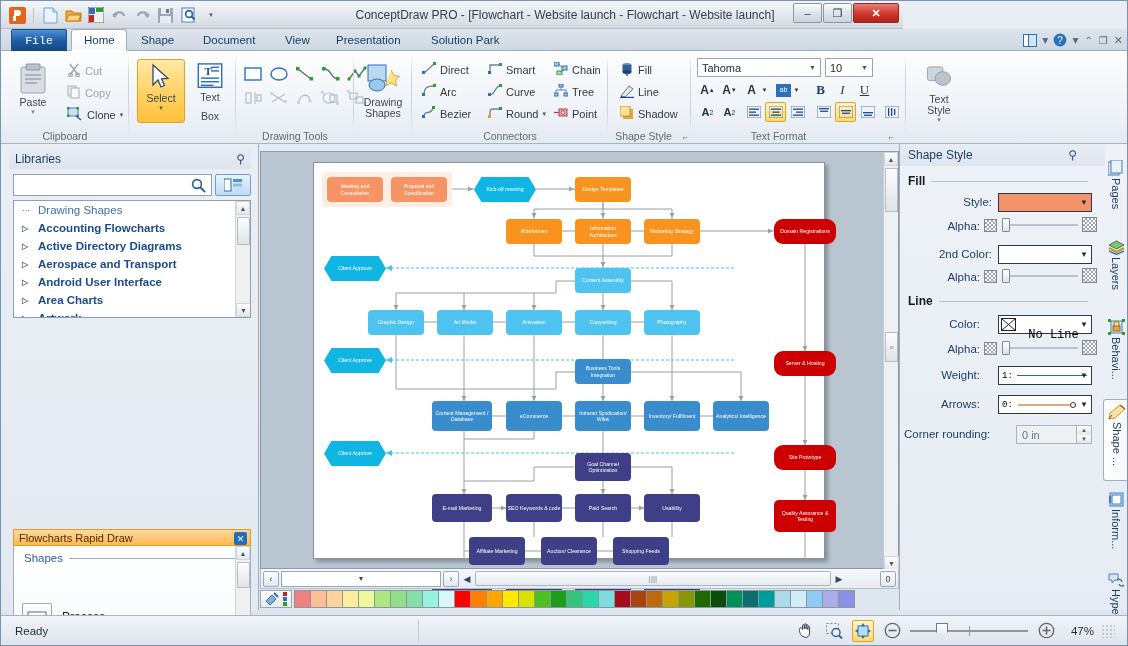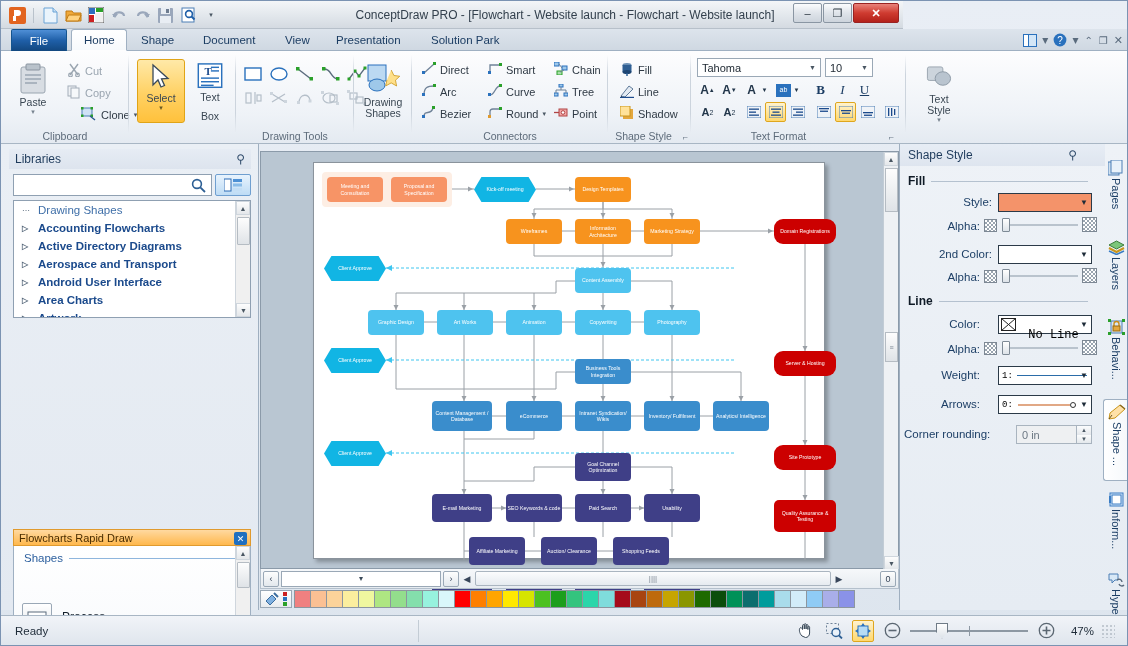--- a/index.html
+++ b/index.html
@@ -53,21 +53,21 @@
     background:linear-gradient(#dde4ec,#cfd8e2);
     border-bottom:1px solid #9fb0c2;
   }
   .tab {
     position:absolute; top:0; height:22px; padding:0 12px;
     display:flex; align-items:center; font-size:11.5px; color:#1c3d63; cursor:pointer;
   }
   .tab.file {
     left:10px; width:56px; justify-content:center; padding:0;
     background:linear-gradient(#4f8fd6,#1f5fa8 50%,#12477f);
-    color:#fff; border-radius:2px 2px 0 0; border:1px solid #14548f; border-bottom:none;
+    color:#fff; border-radius:2px 2px 0 0; border:1px solid #14548f; border-bottom:none;font-family:Liberation Mono, monospace;
   }
   .tab.active {
     background:linear-gradient(#ffffff,#f6f9fc);
     border:1px solid #9fb0c2; border-bottom:1px solid #fdfdfe;
     border-radius:3px 3px 0 0; color:#1c3d63;
   }
   .ribbon-right-icons {
     position:absolute; right:4px; top:1px; height:20px; display:flex; align-items:center; gap:2px;
   }
   .ribbon-right-icons .ic { width:16px;height:16px;display:flex;align-items:center;justify-content:center;cursor:pointer;}
@@ -449,21 +449,21 @@
       </div>
       <div class="smbtn disabled" style="left:62px; top:32px;">
         <span>
           <svg width="14" height="14" viewBox="0 0 14 14">
               <rect x="1" y="1" width="8" height="10" fill="#eef1f4" stroke="#a4aeb9"></rect>
               <rect x="4" y="3" width="8" height="10" fill="#f6f8fa" stroke="#a4aeb9"></rect>
             </svg>
         </span>
         <span>Copy</span>
       </div>
-      <div class="smbtn" style="left:76px; top:54px;">
+      <div class="smbtn" style="left:62px; top:54px;">
         <span>
           <svg width="16" height="14" viewBox="0 0 16 14">
               <rect x="1" y="1" width="10" height="8" fill="#cfe2f5" stroke="#4d7fb5"></rect>
               <rect x="0" y="0" width="2.5" height="2.5" fill="#2aa02a"></rect>
               <rect x="9.5" y="0" width="2.5" height="2.5" fill="#2aa02a"></rect>
               <rect x="0" y="7.5" width="2.5" height="2.5" fill="#2aa02a"></rect>
               <rect x="9.5" y="7.5" width="2.5" height="2.5" fill="#2aa02a"></rect>
               <path d="M9 9 l5 4" stroke="#2a5b8f" stroke-width="1.4"></path>
             </svg>
         </span>

